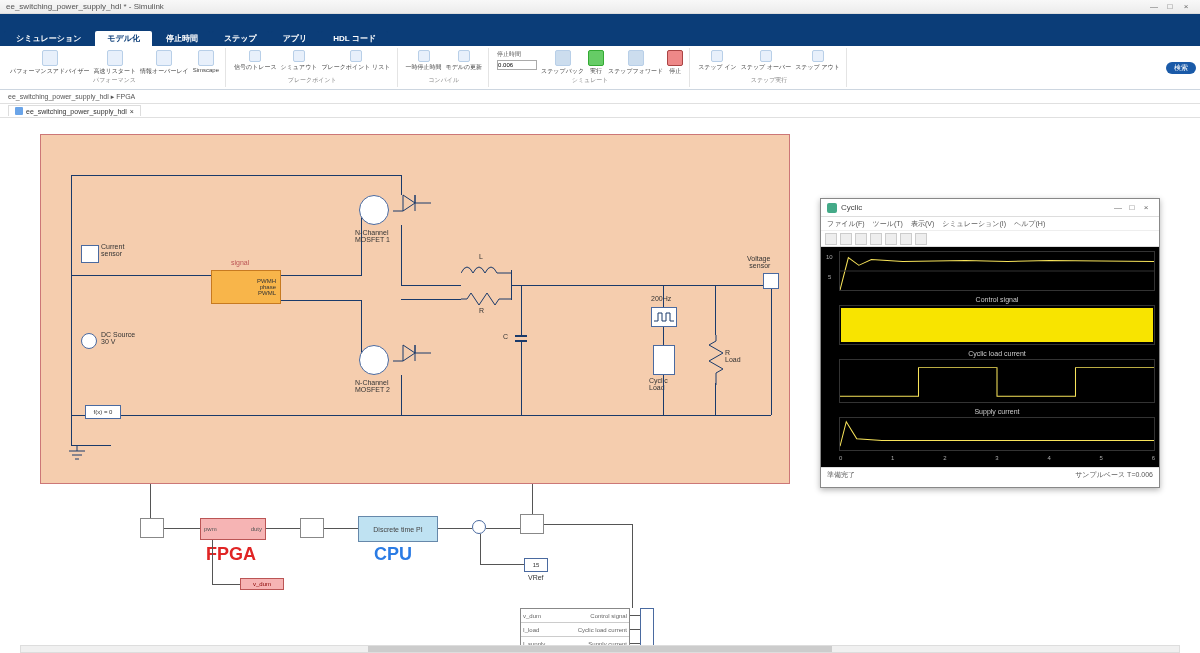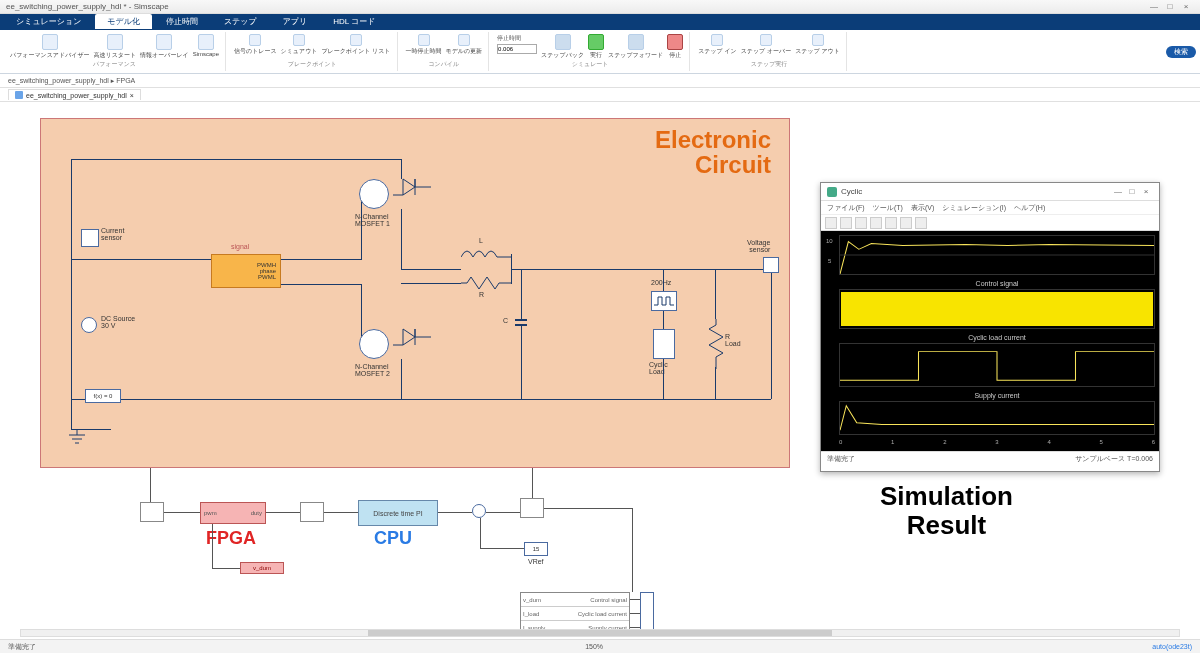--- a/index.html
+++ b/index.html
@@ -4,21 +4,21 @@
 <style>
 * { margin: 0; padding: 0; box-sizing: border-box; font-family: "Segoe UI", Arial, sans-serif; }
 body { background: #fff; width: 1200px; height: 653px; overflow: hidden; font-size: 10px; }
 
 
 .title-bar { height: 14px; background: linear-gradient(180deg,#f8f8f8,#ececec); display:flex; align-items:center; padding:0 6px; border-bottom:1px solid #ddd; color:#555; font-size:8px; }
 .title-bar .spacer { flex:1; }
 .win-btn { width:16px; text-align:center; color:#666; }
 
 
-.tab-row { height: 16px; background:#0b3d78; display:flex; align-items:flex-start; padding-left:4px; }
+.tab-row { height: 32px; background:#0b3d78; display:flex; align-items:flex-end; padding-left:4px;font-weight:bold; }
 .tab { padding:2px 12px 2px 12px; font-size:8px; color:#fff; background:#0b3d78; border-radius:2px 2px 0 0; margin-right:2px; }
 .tab.active { background:#fff; color:#0b3d78; }
 
 
 .ribbon { height: 44px; background:#fff; border-bottom:1px solid #cdd6e0; display:flex; align-items:stretch; padding:2px 4px; gap:2px; }
 .ribbon-group { border-right:1px solid #e4e4e4; padding:2px 6px; display:flex; flex-direction:column; justify-content:space-between; }
 .ribbon-group .btns { display:flex; gap:4px; align-items:flex-start; }
 .rbtn { display:flex; flex-direction:column; align-items:center; gap:1px; font-size:6px; color:#444; cursor:pointer; }
 .rbtn .ric { width:16px; height:16px; background:#e8f0fb; border:1px solid #b8cfe8; border-radius:2px; }
 .rbtn.small .ric { width:12px; height:12px; }
@@ -81,21 +81,21 @@
 
 .scroll-h { position:absolute; left:20px; right:20px; bottom:2px; height:8px; background:#f0f0f0; border:1px solid #ddd; }
 .scroll-h .thumb { position:absolute; left:30%; width:40%; top:0; bottom:0; background:#ccc; }
 
 svg.trace { position:absolute; }
 </style>
 </head>
 <body>
 
 <div class="title-bar">
-  <span>ee_switching_power_supply_hdl * - Simscape</span>
+  <span>ee_switching_power_supply_hdl * - Simulink</span>
   <span class="spacer"></span>
   <span class="win-btn">—</span>
   <span class="win-btn">□</span>
   <span class="win-btn">×</span>
 </div>
 
 <div class="tab-row">
   <div class="tab">シミュレーション</div>
   <div class="tab active">モデル化</div>
   <div class="tab">停止時間</div>
@@ -211,23 +211,20 @@
   <div class="ft">
     <span class="doc-ic"></span>
     <span>ee_switching_power_supply_hdl</span>
     <span>×</span>
   </div>
 </div>
 
 <div class="canvas">
 
   <div class="circuit-area">
-    <div class="circ-title">
-      <span>Electronic</span><br><span>Circuit</span>
-    </div>
 
     <div class="wire" style="left:30px;top:40px;width:1px;height:270px"></div>
     <div class="wire" style="left:30px;top:40px;width:300px;height:1px"></div>
     <div class="wire" style="left:30px;top:140px;width:140px;height:1px"></div>
     <div class="wire" style="left:30px;top:280px;width:700px;height:1px"></div>
     <div class="wire" style="left:30px;top:310px;width:40px;height:1px"></div>
 
     <div class="sblk" style="left:40px;top:110px;width:18px;height:18px"></div>
     <div class="lbl" style="left:60px;top:108px">Current
 sensor</div>
@@ -435,23 +432,20 @@
         <span class="axis-lbl" style="position:static">5</span>
         <span class="axis-lbl" style="position:static">6</span>
       </div>
     </div>
     <div class="scope-status">
       <span>準備完了</span>
         <span>サンプルベース T=0.006</span>
     </div>
   </div>
 
-  <div class="sim-result-lbl">
-    <span>Simulation</span><br><span>Result</span>
-  </div>
 
   <div class="scroll-h">
       <div class="thumb"></div>
     </div>
 </div>
 
 <div class="status">
   <span>準備完了</span>
   <span class="mid">150%</span>
   <span class="right">auto(ode23t)</span>

